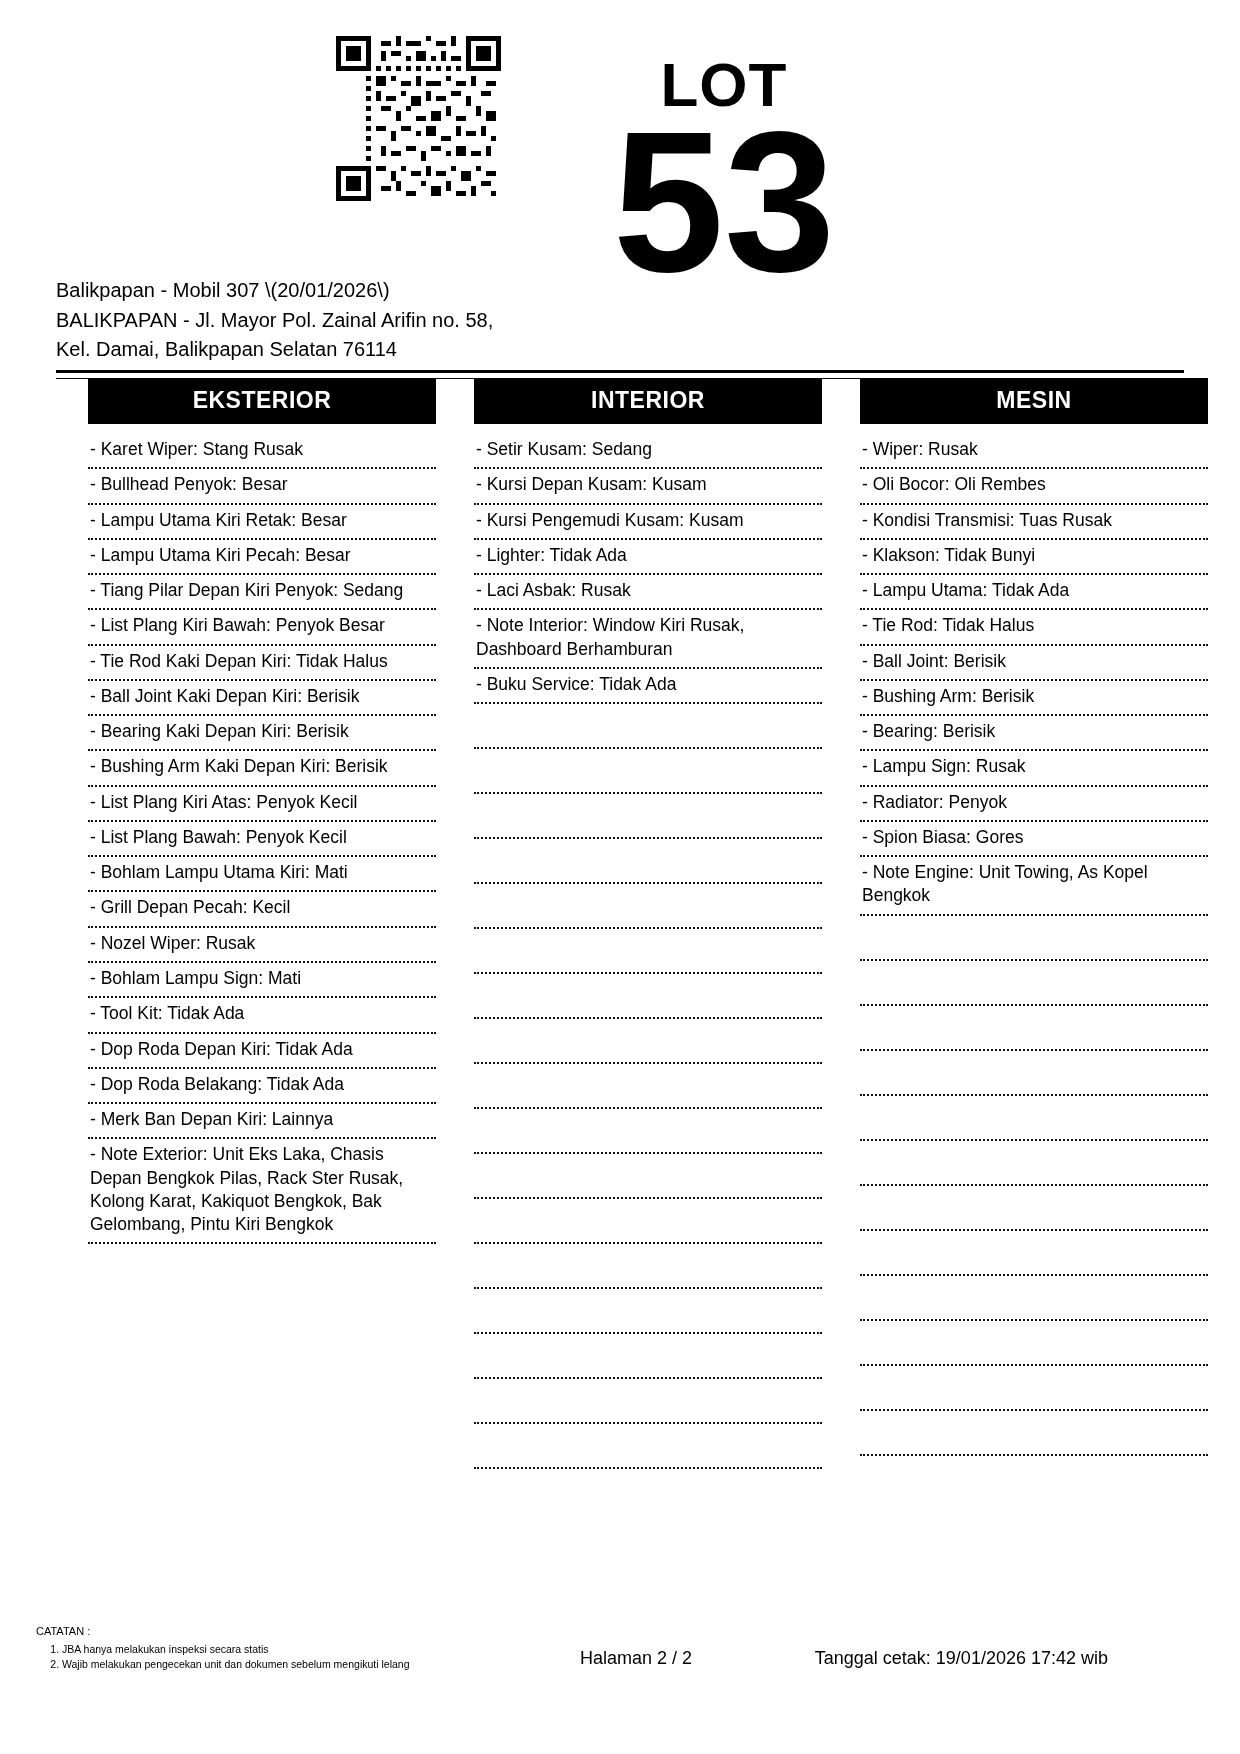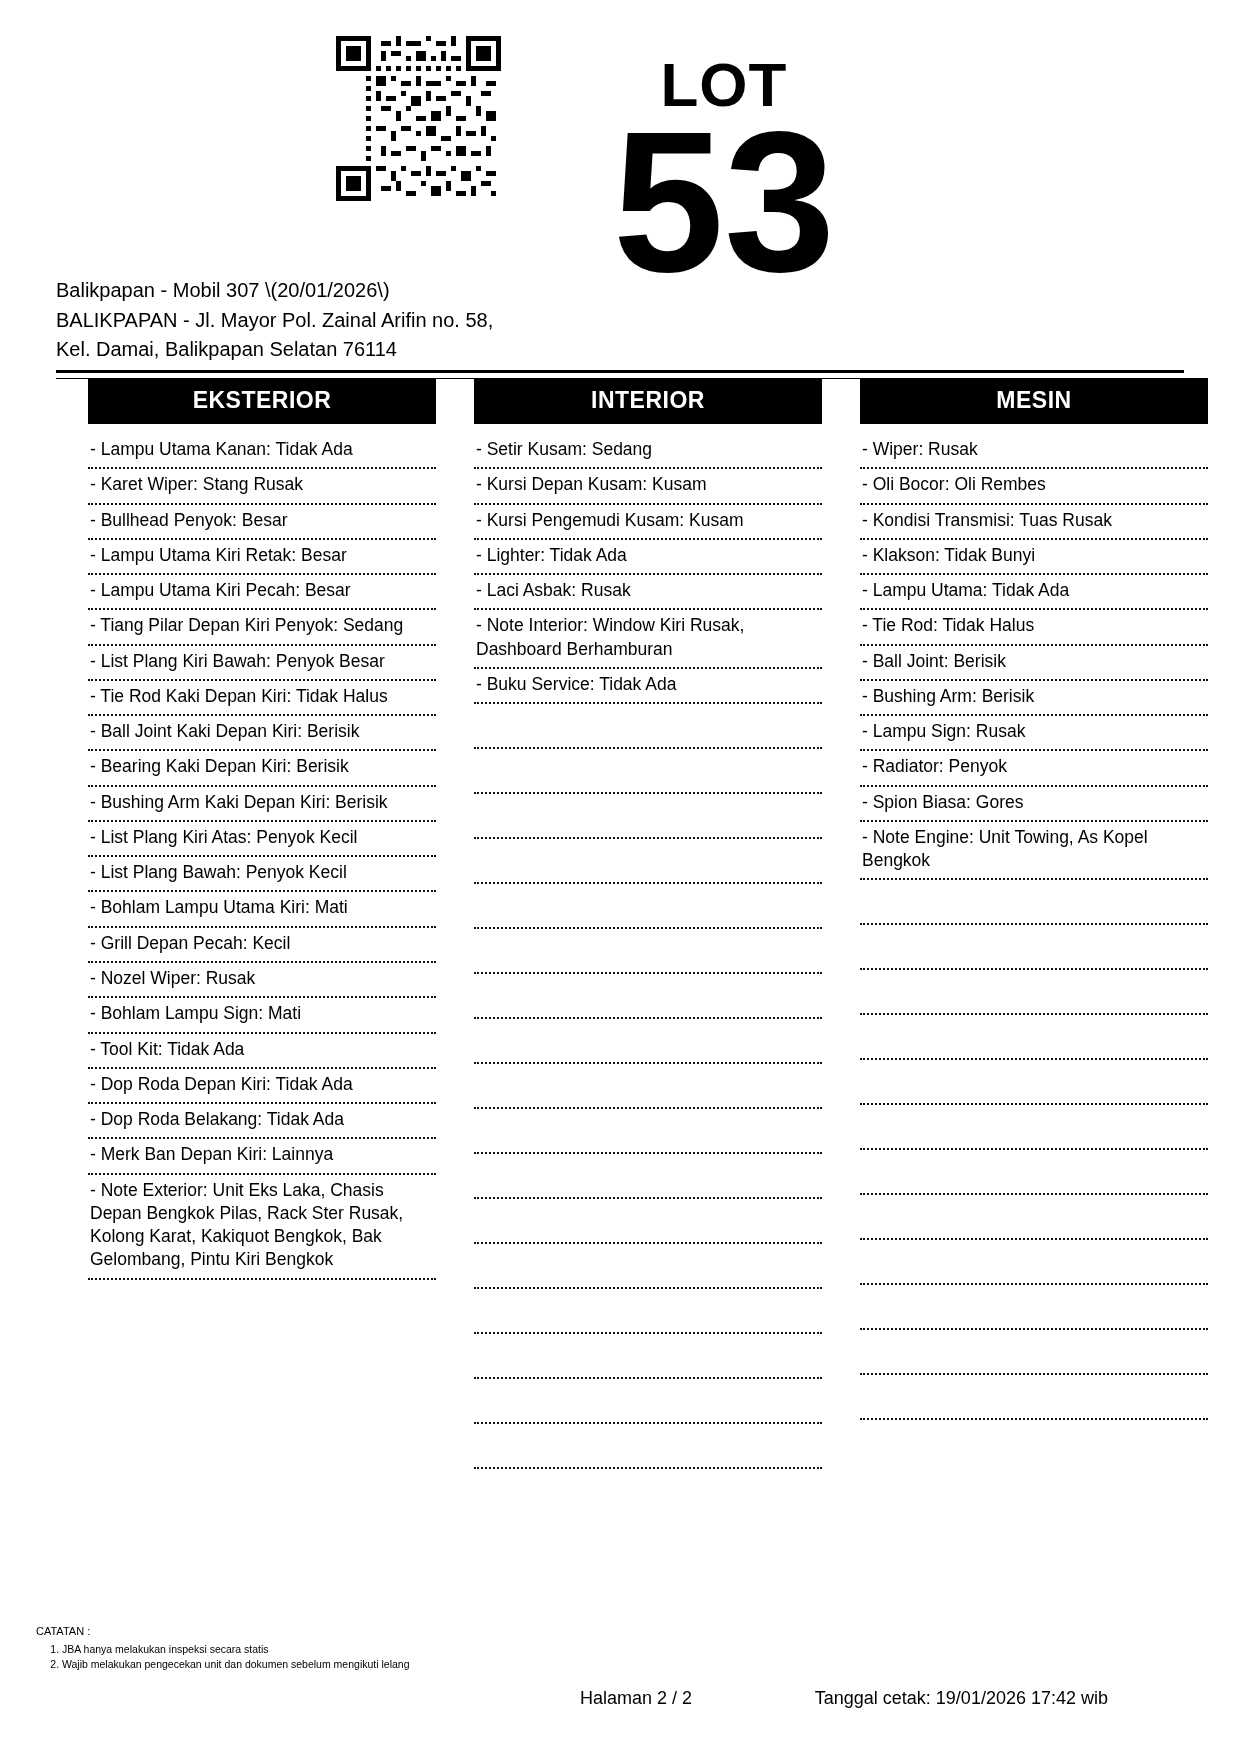--- a/index.html
+++ b/index.html
@@ -135,21 +135,21 @@
   .notes .notes-title { font-size: 11px; }
   .notes ol {
     margin: 2px 0 0 0;
     padding-left: 26px;
   }
   .notes li { font-size: 10.5px; }
 
   .footer-bar {
     position: absolute;
     left: 0;
-    top: 1688px;
+    top: 1648px;
     width: 1148px;
     display: flex;
     justify-content: space-between;
     padding: 0 40px;
     box-sizing: border-box;
     font-size: 18px;
   }
   .footer-page { margin-left: 540px; }
 </style>
 </head>
@@ -294,21 +294,20 @@
 Kel. Damai, Balikpapan Selatan 76114</div>
 
     <div class="rule-thick"></div>
     <div class="rule-thin"></div>
   </div>
 
   <div class="columns">
     <div class="col">
       <div class="col-title">EKSTERIOR</div>
       <div class="col-items">
-          <div class="item">- Lampu Utama Kanan: Tidak Ada</div>
           <div class="item">- Karet Wiper: Stang Rusak</div>
           <div class="item">- Bullhead Penyok: Besar</div>
           <div class="item">- Lampu Utama Kiri Retak: Besar</div>
           <div class="item">- Lampu Utama Kiri Pecah: Besar</div>
           <div class="item">- Tiang Pilar Depan Kiri Penyok: Sedang</div>
           <div class="item">- List Plang Kiri Bawah: Penyok Besar</div>
           <div class="item">- Tie Rod Kaki Depan Kiri: Tidak Halus</div>
           <div class="item">- Ball Joint Kaki Depan Kiri: Berisik</div>
           <div class="item">- Bearing Kaki Depan Kiri: Berisik</div>
           <div class="item">- Bushing Arm Kaki Depan Kiri: Berisik</div>
@@ -358,20 +357,21 @@
       <div class="col-title">MESIN</div>
       <div class="col-items">
           <div class="item">- Wiper: Rusak</div>
           <div class="item">- Oli Bocor: Oli Rembes</div>
           <div class="item">- Kondisi Transmisi: Tuas Rusak</div>
           <div class="item">- Klakson: Tidak Bunyi</div>
           <div class="item">- Lampu Utama: Tidak Ada</div>
           <div class="item">- Tie Rod: Tidak Halus</div>
           <div class="item">- Ball Joint: Berisik</div>
           <div class="item">- Bushing Arm: Berisik</div>
+          <div class="item">- Bearing: Berisik</div>
           <div class="item">- Lampu Sign: Rusak</div>
           <div class="item">- Radiator: Penyok</div>
           <div class="item">- Spion Biasa: Gores</div>
           <div class="item">- Note Engine: Unit Towing, As Kopel Bengkok</div>
           <div class="item empty"></div>
           <div class="item empty"></div>
           <div class="item empty"></div>
           <div class="item empty"></div>
           <div class="item empty"></div>
           <div class="item empty"></div>

